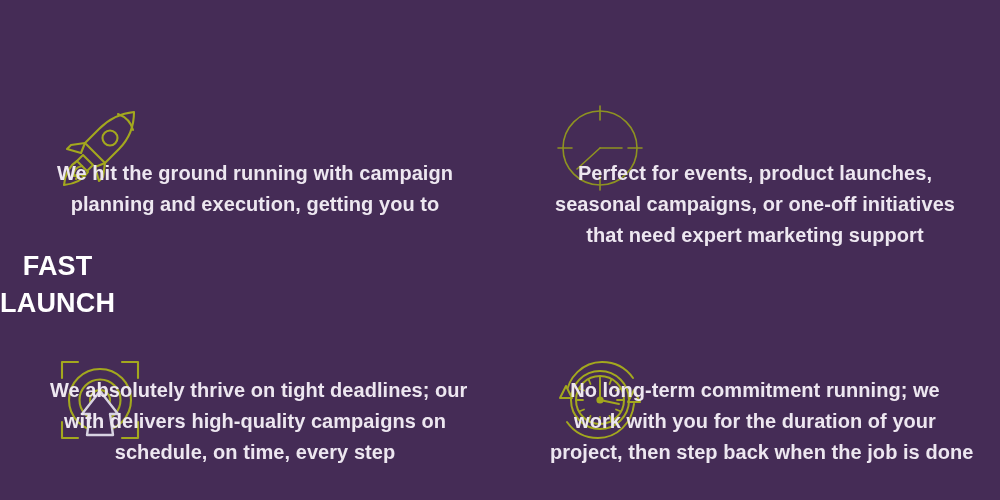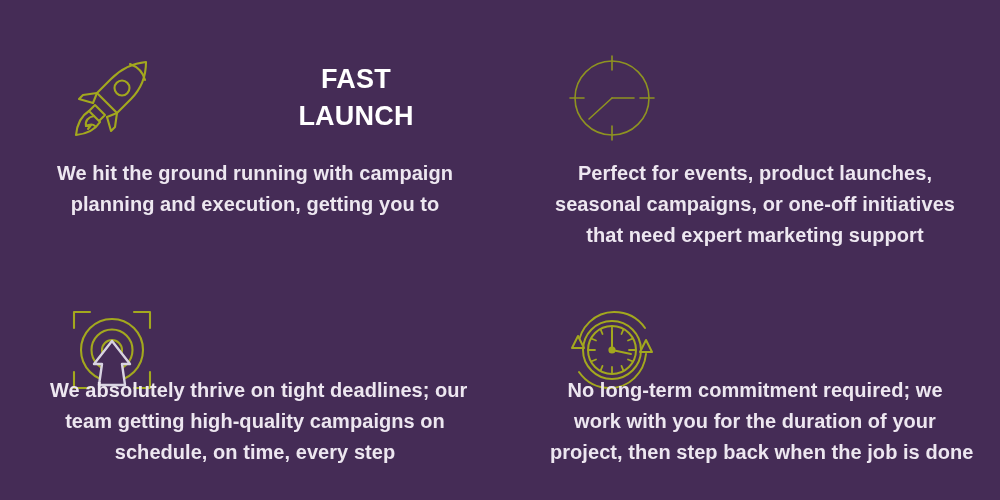--- a/index.html
+++ b/index.html
@@ -31,22 +31,22 @@
     position: relative;
     box-sizing: border-box;
   }
   .cell-head {
     position: absolute;
     left: 0;
     top: 48px;
     width: 500px;
     height: 100px;
     display: flex;
-    align-items: center;
-    margin-left: 12px;
+    flex-direction: column;
+    align-items: flex-start;
   }
   .icon-slot {
     width: 200px;
     height: 100px;
     display: flex;
     align-items: center;
     justify-content: center;
     flex: 0 0 200px;
   }
   .icon-slot svg {
@@ -167,21 +167,21 @@
               <circle cx="48" cy="48" r="20.5"></circle>
               <circle cx="48" cy="48" r="10"></circle>
             </g>
 
             <path d="M48 39 L66 62 L58 62 L61 83 L35 83 L38 62 L30 62 Z" fill="#452C56" stroke="#D8D3E2" stroke-width="2.4"></path>
           </svg>
         </div>
       </div>
       <div class="desc">
         <span class="d-line">We absolutely thrive on tight deadlines; our</span>
-        <span class="d-line">team getting high-quality campaigns on</span>
+        <span class="d-line">with delivers high-quality campaigns on</span>
         <span class="d-line">schedule, on time, every step</span>
       </div>
     </div>
 
     <div class="cell row2">
       <div class="cell-head">
         <div class="icon-slot">
           <svg width="96" height="96" viewBox="0 0 96 96" fill="none" stroke="#A3A81E" stroke-width="2" stroke-linecap="round" stroke-linejoin="round">
 
             <circle cx="48" cy="48" r="29"></circle>
@@ -208,20 +208,20 @@
 
             <path d="M14 44 C16 25 31 10 50 10 C63 10 74 16 81 26"></path>
             <path d="M82 52 C80 71 65 86 46 86 C33 86 22 80 15 70"></path>
 
             <path d="M8 46 L14 34 L20 46 Z" fill="#452C56"></path>
             <path d="M82 50 L88 62 L76 62 Z" fill="#452C56" transform="translate(0,-12)"></path>
           </svg>
         </div>
       </div>
       <div class="desc">
-        <span class="d-line">No long-term commitment required; we</span>
+        <span class="d-line">No long-term commitment running; we</span>
         <span class="d-line">work with you for the duration of your</span>
         <span class="d-line">project, then step back when the job is done</span>
       </div>
     </div>
 
   </div>
 </div>
 
 </body></html>

